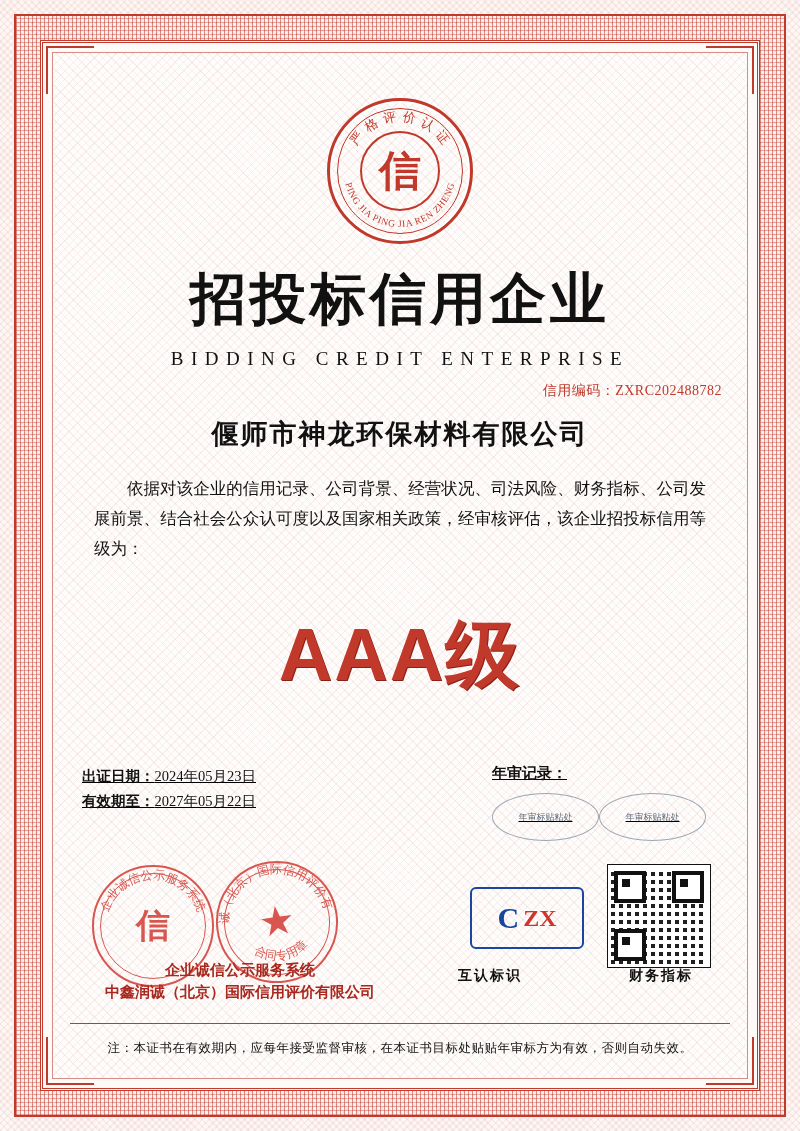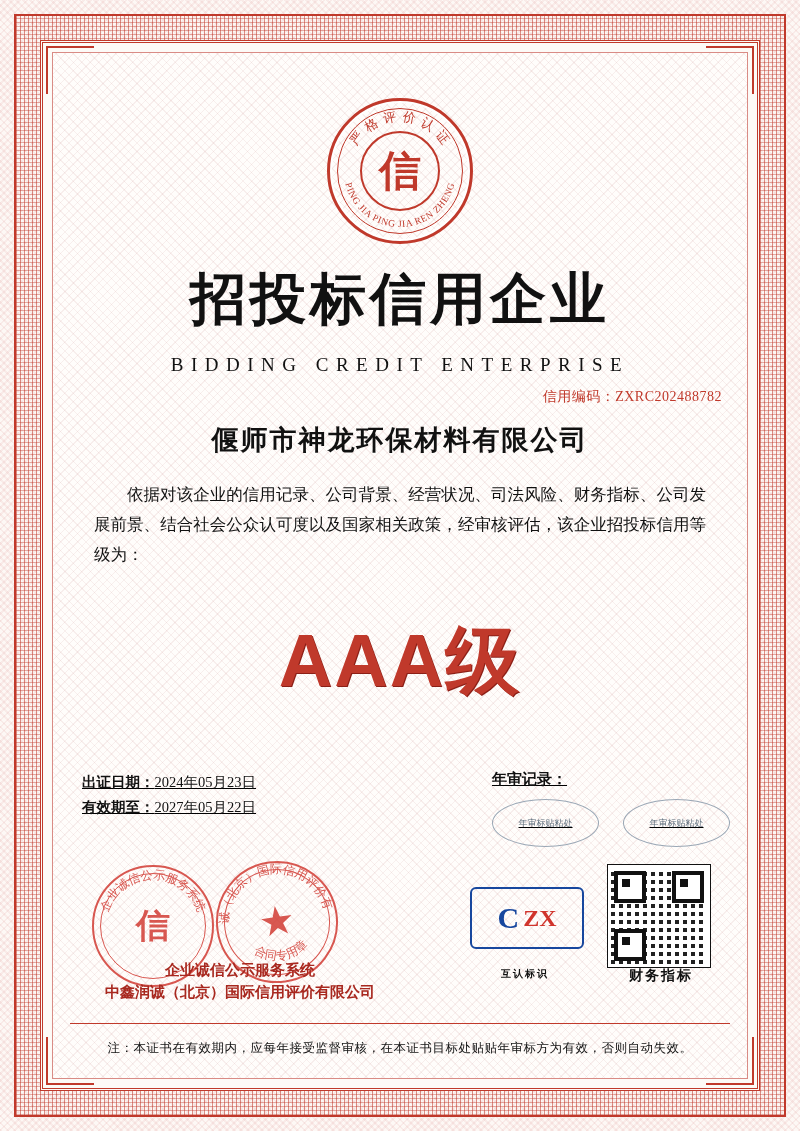--- a/index.html
+++ b/index.html
@@ -75,21 +75,21 @@
   .arc-txt .en{font-size:9.5px;letter-spacing:.6px;}
 
   
   .title-cn{
     text-align:center;margin-top:18px;
     font-size:56px;font-weight:bold;color:#111;
     letter-spacing:4px;
     font-family:"Liberation Sans","DejaVu Sans",sans-serif;
   }
   .title-en{
-    text-align:center;margin-top:16px;
+    text-align:center;margin-top:10px;
     font-size:19px;color:#111;letter-spacing:7.5px;
     font-family:"Liberation Serif",serif;
   }
   .credit-no{
     text-align:right;margin-top:12px;padding-right:14px;
     color:#c0392b;font-size:14px;letter-spacing:.5px;
   }
   .company{
     text-align:center;margin-top:16px;
     font-size:27px;font-weight:bold;color:#111;letter-spacing:2px;
@@ -112,21 +112,21 @@
 
   
   .info-row{
     display:flex;margin-top:58px;text-decoration:underline;
   }
   .info-left{width:400px;padding-left:18px;}
   .info-left div{font-size:14.5px;line-height:25px;color:#111;}
   .info-left .lbl{font-weight:bold;}
   .info-right{flex:1;padding-left:10px;}
   .info-right .ar-title{font-size:15px;font-weight:bold;color:#111;margin-bottom:10px;}
-  .stamp-slots{display:flex;gap:24px;}
+  .stamp-slots{display:flex;}
   .slot{
     width:105px;height:46px;border:1px solid #9aa7b5;border-radius:50%;
     display:flex;align-items:center;justify-content:center;
     font-size:9px;color:#5b6b7a;
   }
 
   
   .seals{
     position:absolute;left:6px;right:6px;bottom:58px;height:150px;
   }
@@ -151,21 +151,21 @@
     position:absolute;left:0;top:100px;width:340px;text-align:center;
     color:#a8281f;font-size:15px;font-weight:bold;line-height:22px;
   }
   .logo-box{
     position:absolute;left:400px;top:28px;width:110px;height:58px;
     border:2px solid #17479e;border-radius:6px;
     display:flex;align-items:center;justify-content:center;
   }
   .logo-box .c{color:#17479e;font-size:30px;font-weight:bold;font-family:"Liberation Serif",serif;}
   .logo-box .z{color:#d0342c;font-size:24px;font-weight:bold;margin-left:4px;}
-  .lbl-mutual{position:absolute;left:388px;top:108px;width:134px;text-align:center;font-size:10px;font-weight:bold;color:#111;letter-spacing:2px;}
+  .lbl-mutual{position:absolute;left:388px;top:108px;width:134px;font-size:14px;font-weight:bold;color:#111;letter-spacing:2px;}
   .qr{
     position:absolute;right:20px;top:6px;width:96px;height:96px;
     background:
       repeating-linear-gradient(0deg,#111 0 4px,#fff 4px 8px),
       repeating-linear-gradient(90deg,#111 0 4px,#fff 4px 8px);
     background-blend-mode:screen;
     border:3px solid #fff;
     box-shadow:0 0 0 1px #111;
   }
   .qr .fp{position:absolute;width:24px;height:24px;border:4px solid #111;background:#fff;}

